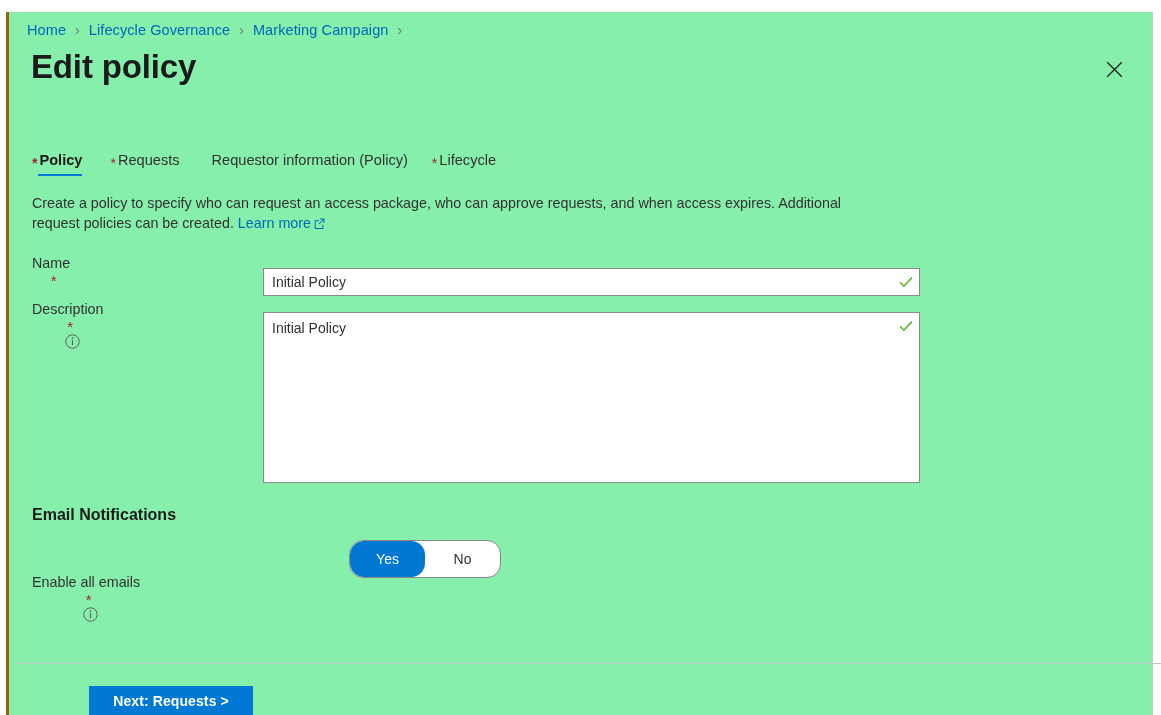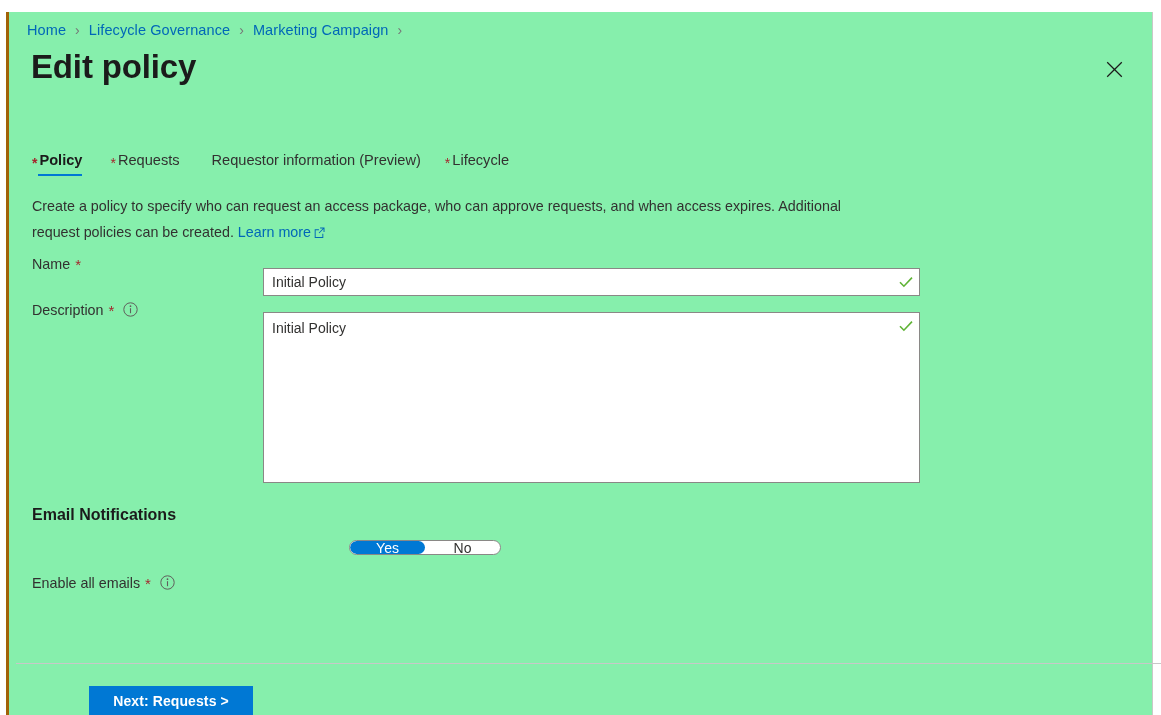--- a/index.html
+++ b/index.html
@@ -121,21 +121,21 @@
     background: #0078d4;
   }
 
   
   #intro {
     position: absolute;
     left: 23px;
     top: 181px;
     width: 845px;
     font-size: 14.3px;
-    line-height: 26px;
+    line-height: 20px;
     color: #323130;
   }
   #intro .learn-more {
     color: #0067b8;
     cursor: pointer;
     text-decoration: none;
   }
   .ext-icon {
     display: inline-block;
     vertical-align: -1px;
@@ -143,20 +143,21 @@
   }
 
   
   .field-label {
     position: absolute;
     font-size: 14.3px;
     color: #323130;
     display: flex;
     align-items: center;
     white-space: nowrap;
+    flex-direction: column;
   }
   .field-label .req {
     color: #a4262c;
     margin-left: 5px;
     font-size: 15px;
     position: relative;
     top: 1px;
   }
   .info-icon {
     margin-left: 9px;
@@ -234,21 +235,21 @@
     color: #1b1b1b;
   }
   #enable-label { left: 23px; top: 534px; margin-top: 28px; }
 
   
   #toggle {
     position: absolute;
     left: 340px;
     top: 528px;
     width: 152px;
-    height: 15px;
+    height: 38px;
     border: 1px solid #8a8886;
     border-radius: 14px;
     background: #ffffff;
     display: flex;
     align-items: center;
     cursor: pointer;
     padding: 0;
     overflow: hidden;
   }
   #toggle .opt {
@@ -322,21 +323,21 @@
         <span class="req">*</span>
         <span>Policy</span>
         <span class="underline"></span>
       </div>
       <div class="tab">
         <span class="req">*</span>
         <span>Requests</span>
 
       </div>
       <div class="tab" style="margin-left:4px;margin-right:24px;">
-        <span>Requestor information (Preview)</span>
+        <span>Requestor information (Policy)</span>
 
       </div>
       <div class="tab">
         <span class="req">*</span>
         <span>Lifecycle</span>
 
       </div>
     </div>
 
     <div id="intro">

